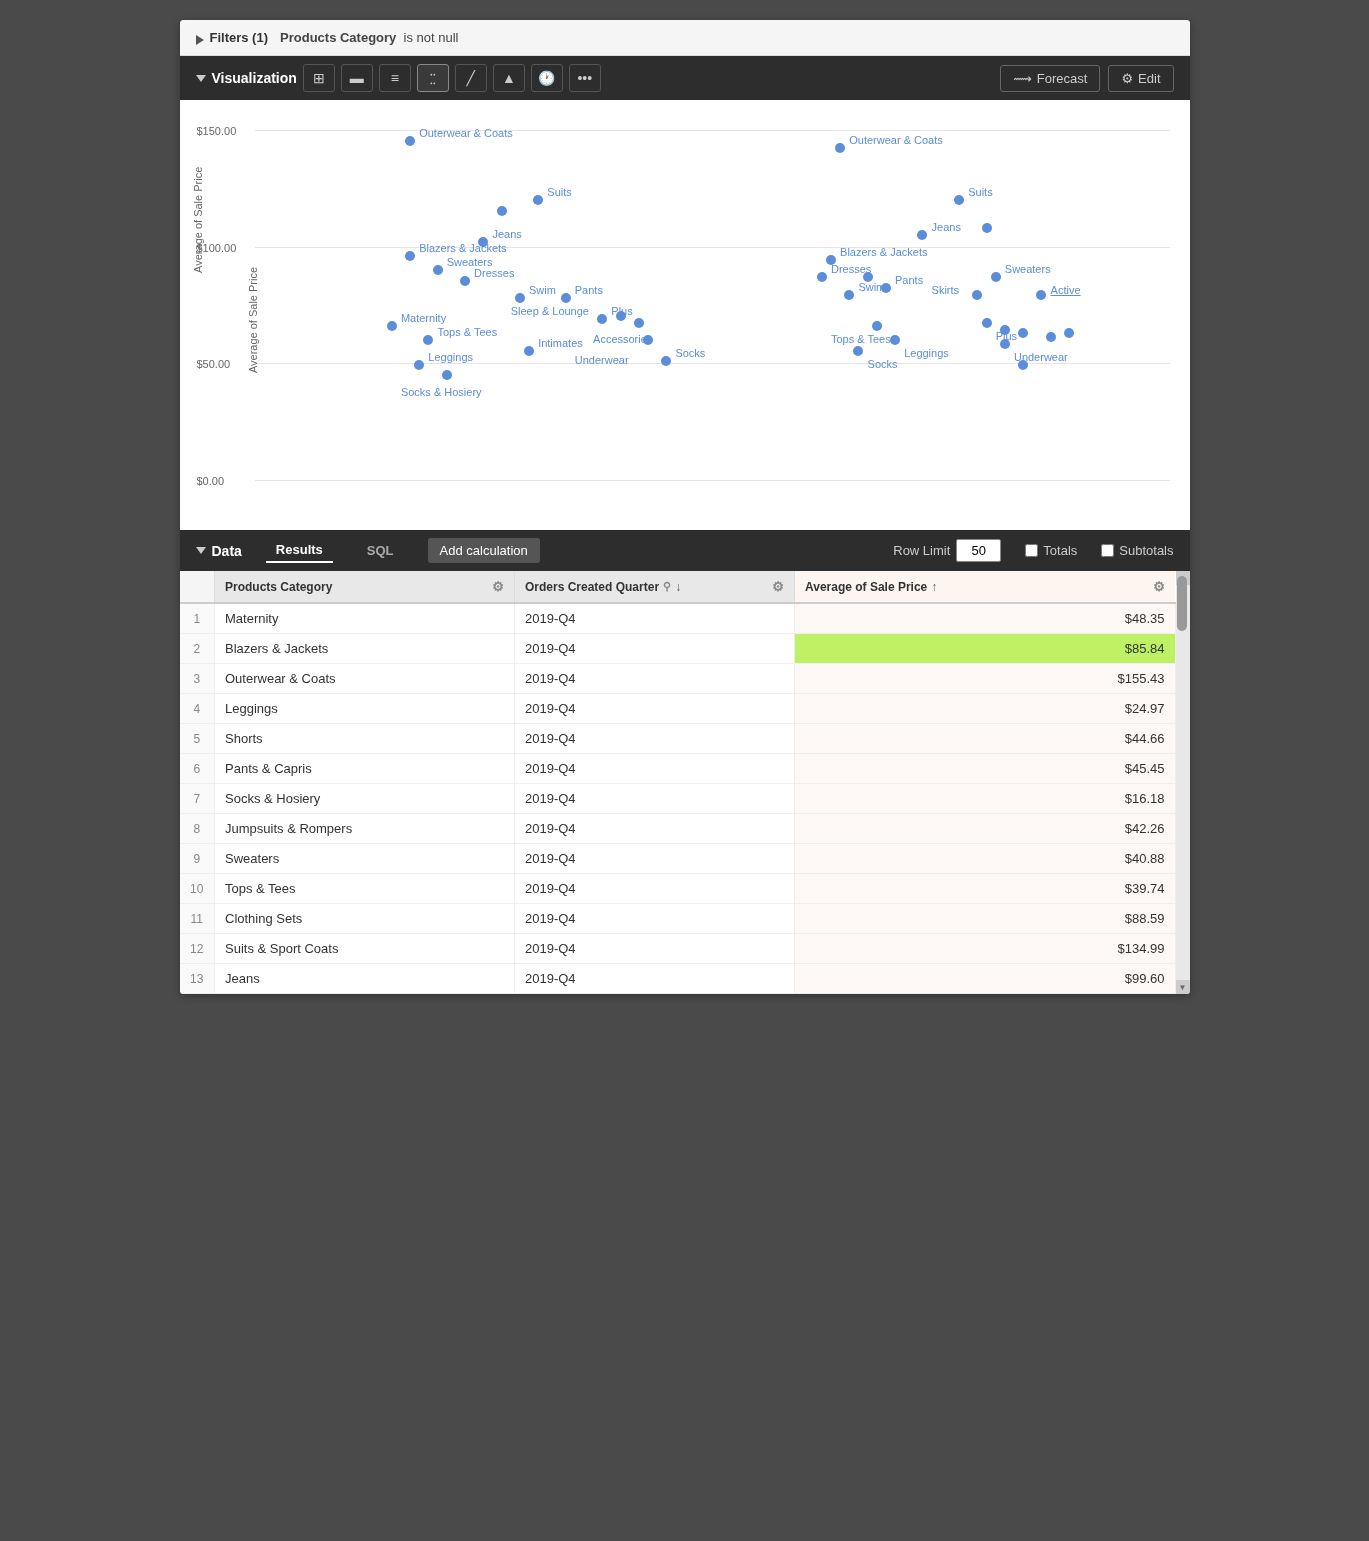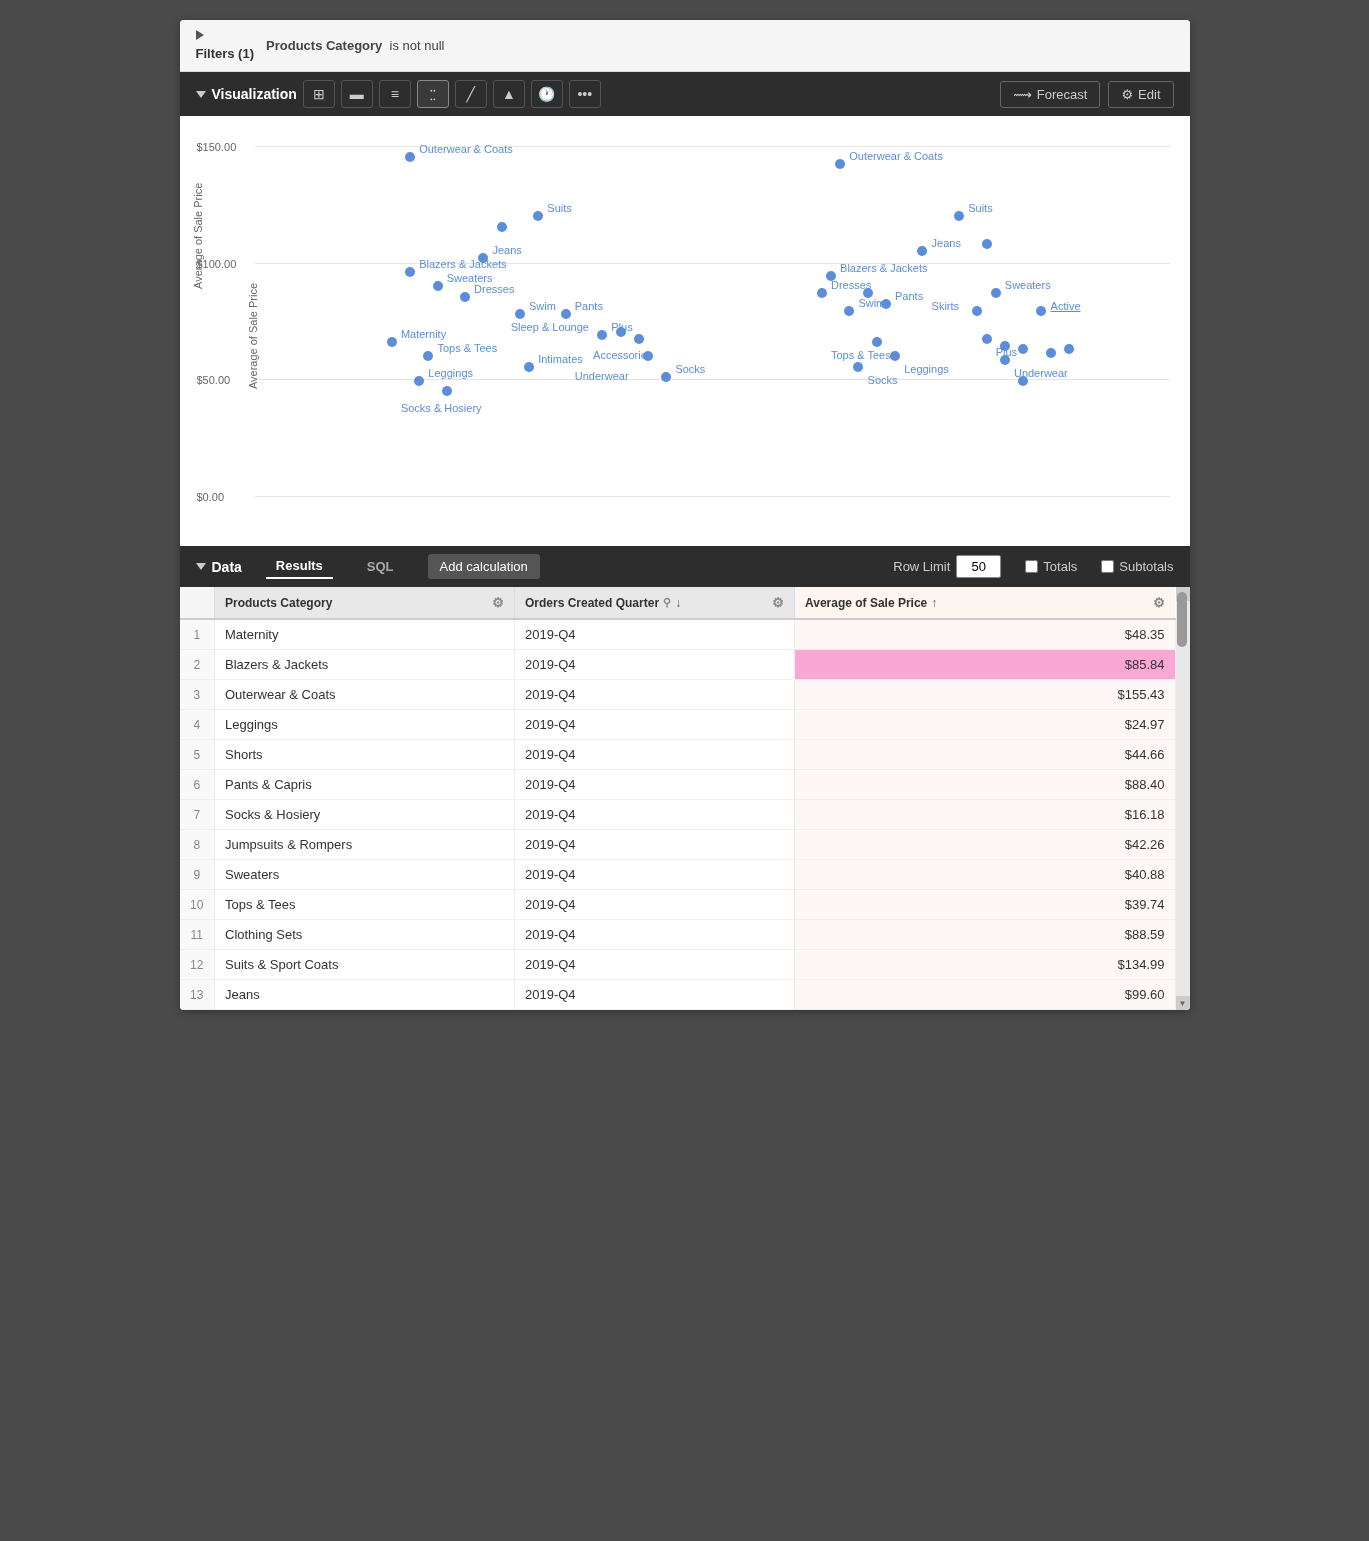--- a/index.html
+++ b/index.html
@@ -23,26 +23,25 @@
     .filters-bar {
       background: #f5f5f5;
       border-bottom: 1px solid #ddd;
       padding: 10px 16px;
       display: flex;
       align-items: center;
       gap: 12px;
     }
     .filters-toggle {
       display: flex;
-      align-items: flex-start;
+      align-items: flex-end;
       gap: 6px;
       font-weight: 600;
       font-size: 13px;
       color: #333;
-      flex-direction: column;
     }
     .triangle-right {
       width: 0; height: 0;
       border-top: 5px solid transparent;
       border-bottom: 5px solid transparent;
       border-left: 8px solid #555;
     }
     .filter-text {
       font-size: 13px;
       color: #444;
@@ -562,21 +561,21 @@
         <tr>
       <td class="row-num">1</td>
       <td>Maternity</td>
       <td>2019-Q4</td>
       <td class="numeric shaded" style="">$48.35</td>
     </tr>
             <tr>
       <td class="row-num">2</td>
       <td>Blazers &amp; Jackets</td>
       <td>2019-Q4</td>
-      <td class="numeric shaded" style="background:#f9a8d4;">$85.84</td>
+      <td class="numeric shaded" style="background:#bef264;">$85.84</td>
     </tr>
             <tr>
       <td class="row-num">3</td>
       <td>Outerwear &amp; Coats</td>
       <td>2019-Q4</td>
       <td class="numeric shaded" style="">$155.43</td>
     </tr>
             <tr>
       <td class="row-num">4</td>
       <td>Leggings</td>
@@ -586,21 +585,21 @@
             <tr>
       <td class="row-num">5</td>
       <td>Shorts</td>
       <td>2019-Q4</td>
       <td class="numeric shaded" style="">$44.66</td>
     </tr>
             <tr>
       <td class="row-num">6</td>
       <td>Pants &amp; Capris</td>
       <td>2019-Q4</td>
-      <td class="numeric shaded" style="background:#fdf8f5;">$88.40</td>
+      <td class="numeric shaded" style="background:#fdf8f5;">$45.45</td>
     </tr>
             <tr>
       <td class="row-num">7</td>
       <td>Socks &amp; Hosiery</td>
       <td>2019-Q4</td>
       <td class="numeric shaded" style="">$16.18</td>
     </tr>
             <tr>
       <td class="row-num">8</td>
       <td>Jumpsuits &amp; Rompers</td>

